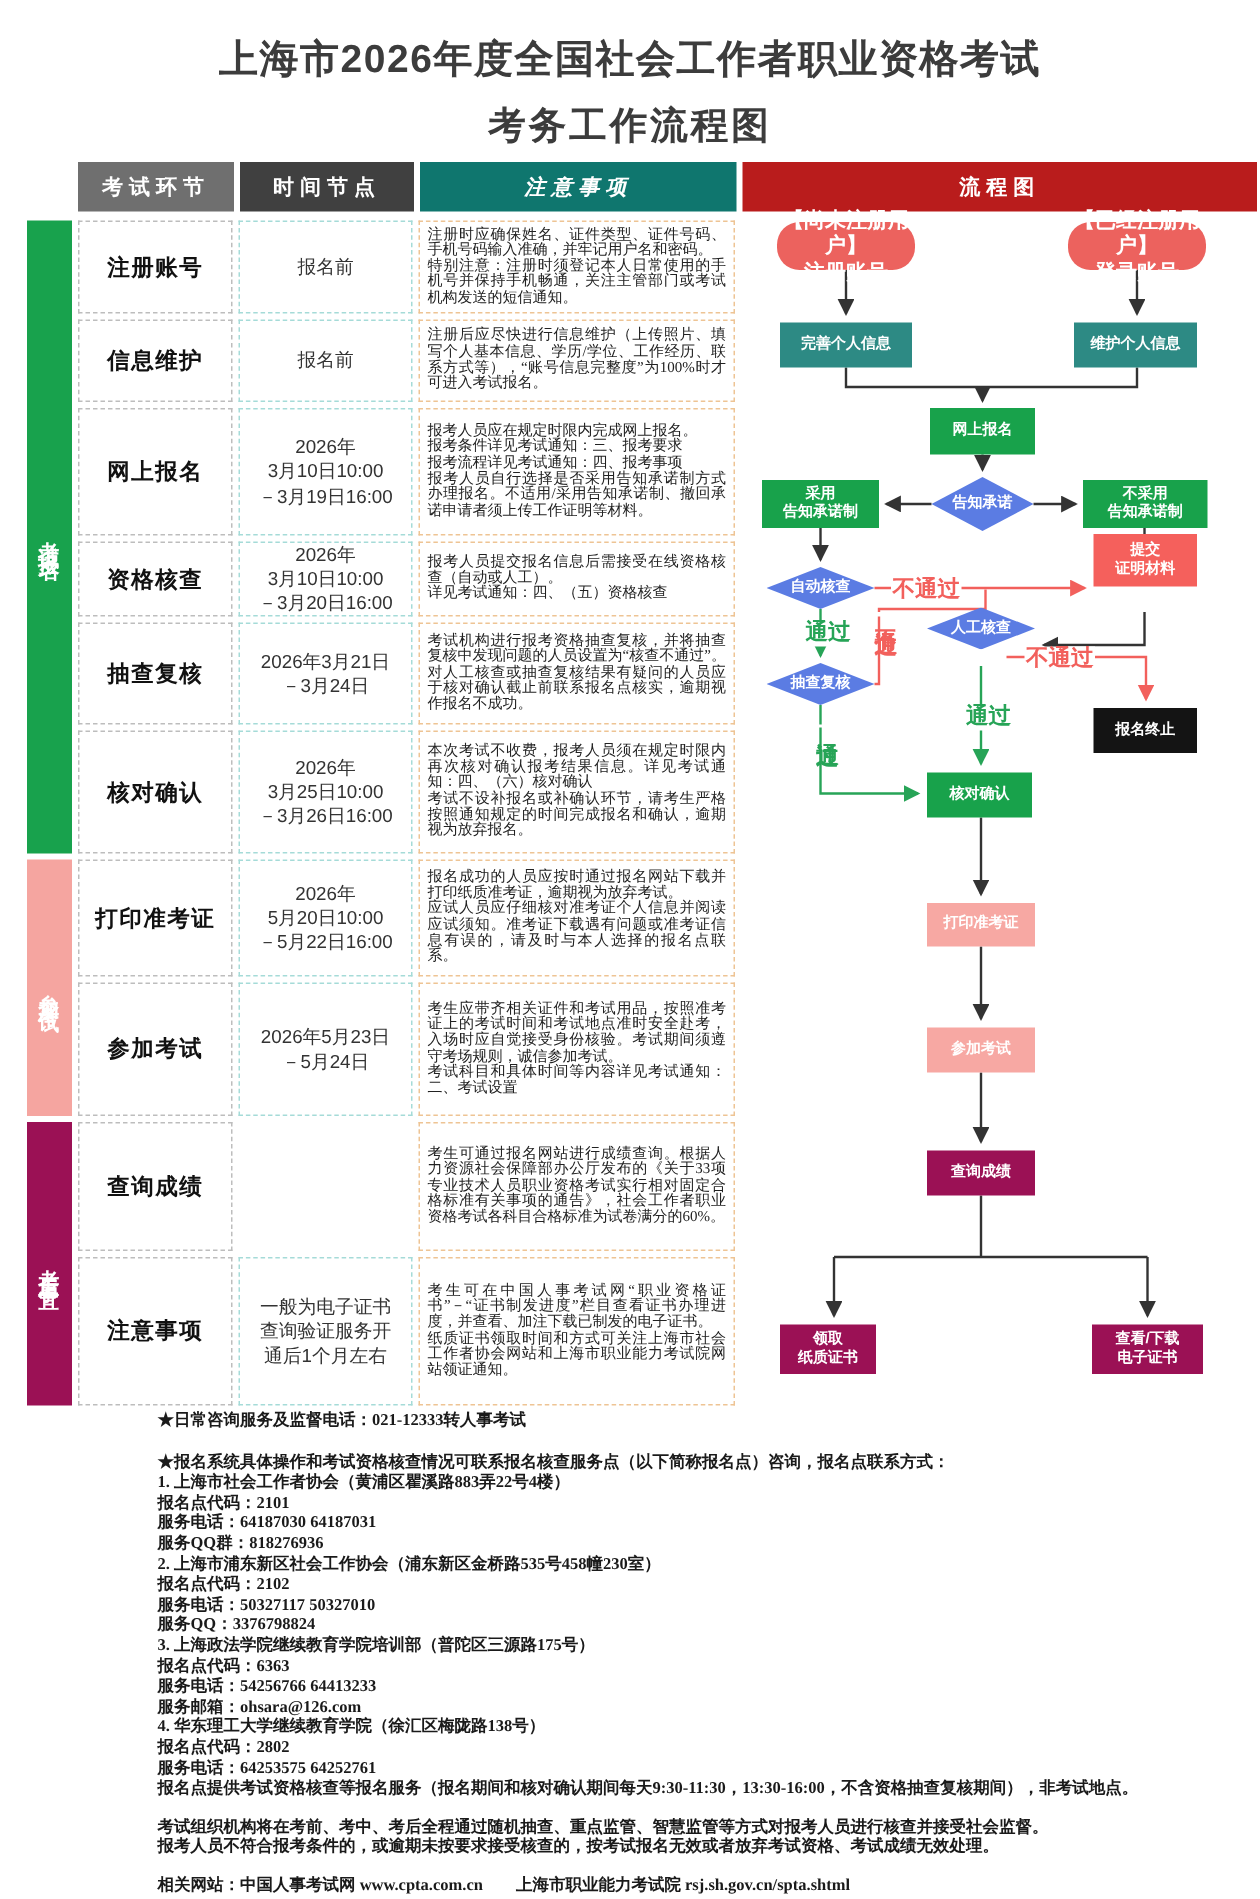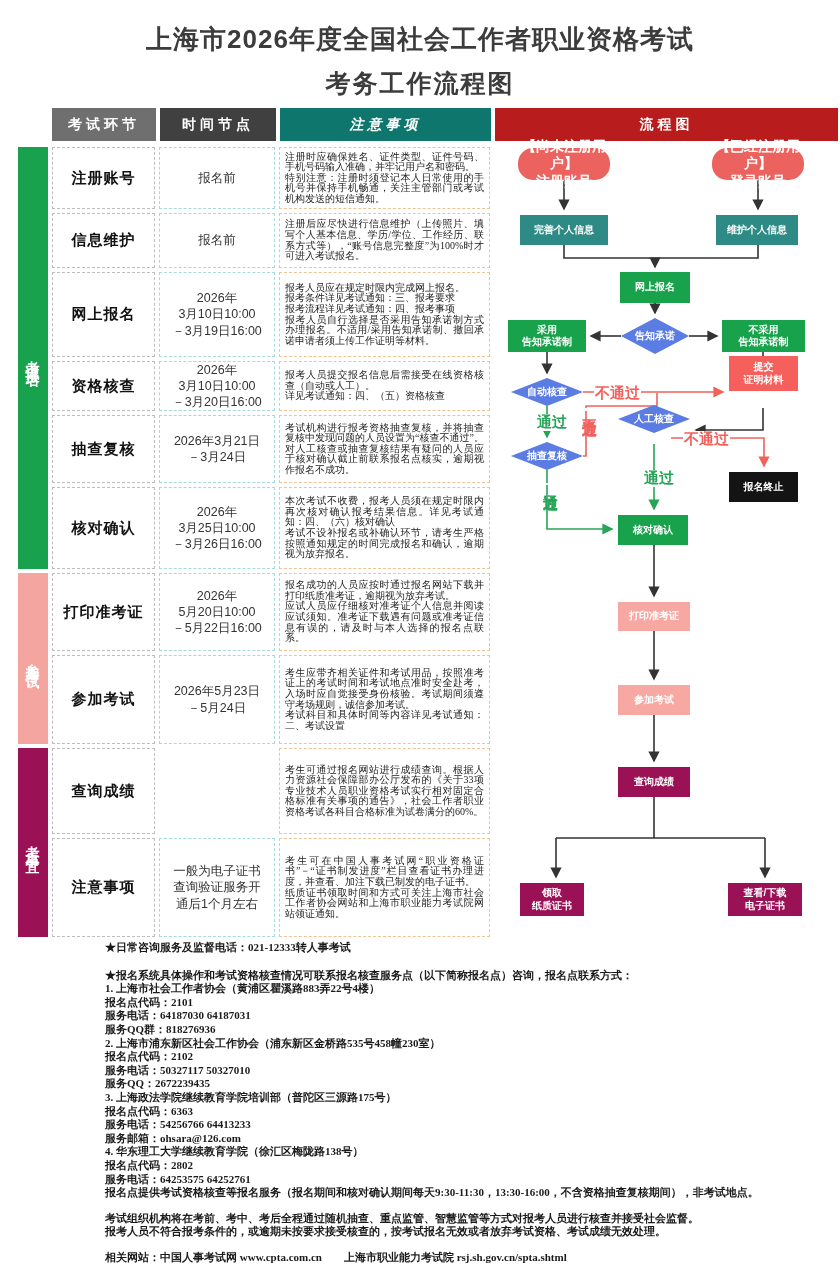--- a/index.html
+++ b/index.html
@@ -221,21 +221,21 @@
     <p class="mt">★报名系统具体操作和考试资格核查情况可联系报名核查服务点（以下简称报名点）咨询，报名点联系方式：</p>
 
     <p>1. 上海市社会工作者协会（黄浦区瞿溪路883弄22号4楼）</p>
     <p>报名点代码：2101</p>
     <p>服务电话：64187030 64187031</p>
     <p>服务QQ群：818276936</p>
 
     <p>2. 上海市浦东新区社会工作协会（浦东新区金桥路535号458幢230室）</p>
     <p>报名点代码：2102</p>
     <p>服务电话：50327117 50327010</p>
-    <p>服务QQ：2672239435</p>
+    <p>服务QQ：3376798824</p>
 
     <p>3. 上海政法学院继续教育学院培训部（普陀区三源路175号）</p>
     <p>报名点代码：6363</p>
     <p>服务电话：54256766 64413233</p>
     <p>服务邮箱：ohsara@126.com</p>
 
     <p>4. 华东理工大学继续教育学院（徐汇区梅陇路138号）</p>
     <p>报名点代码：2802</p>
     <p>服务电话：64253575 64252761</p>
 

